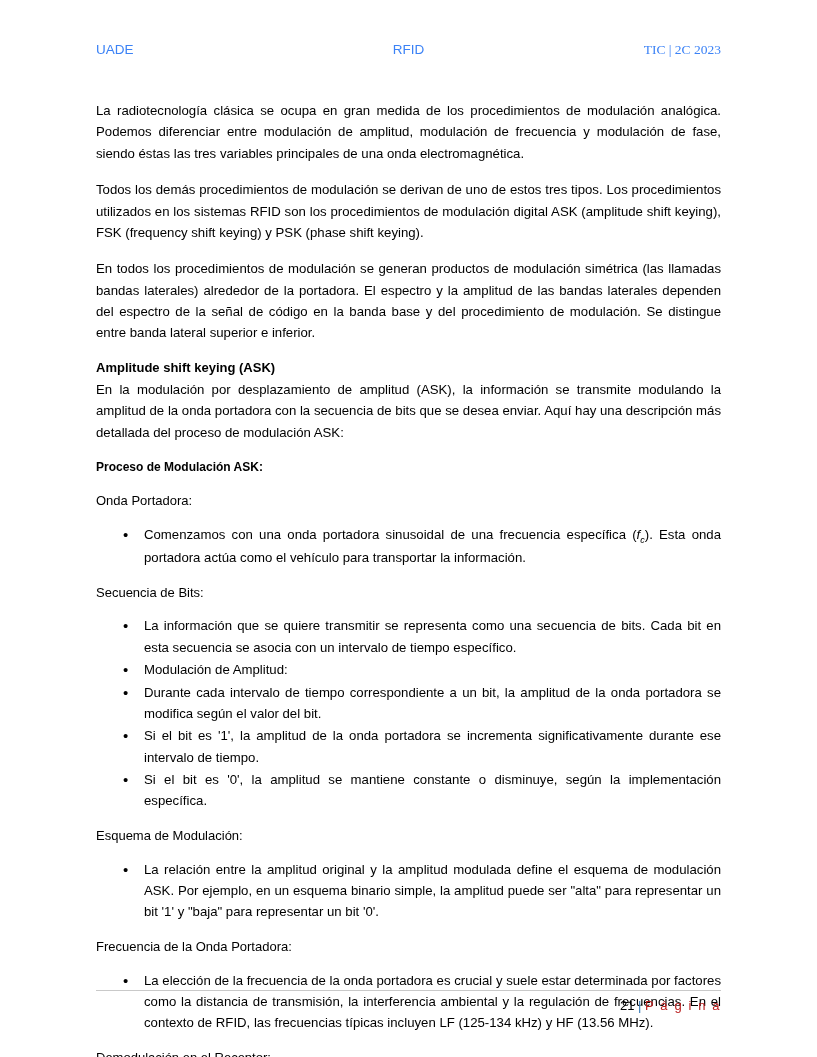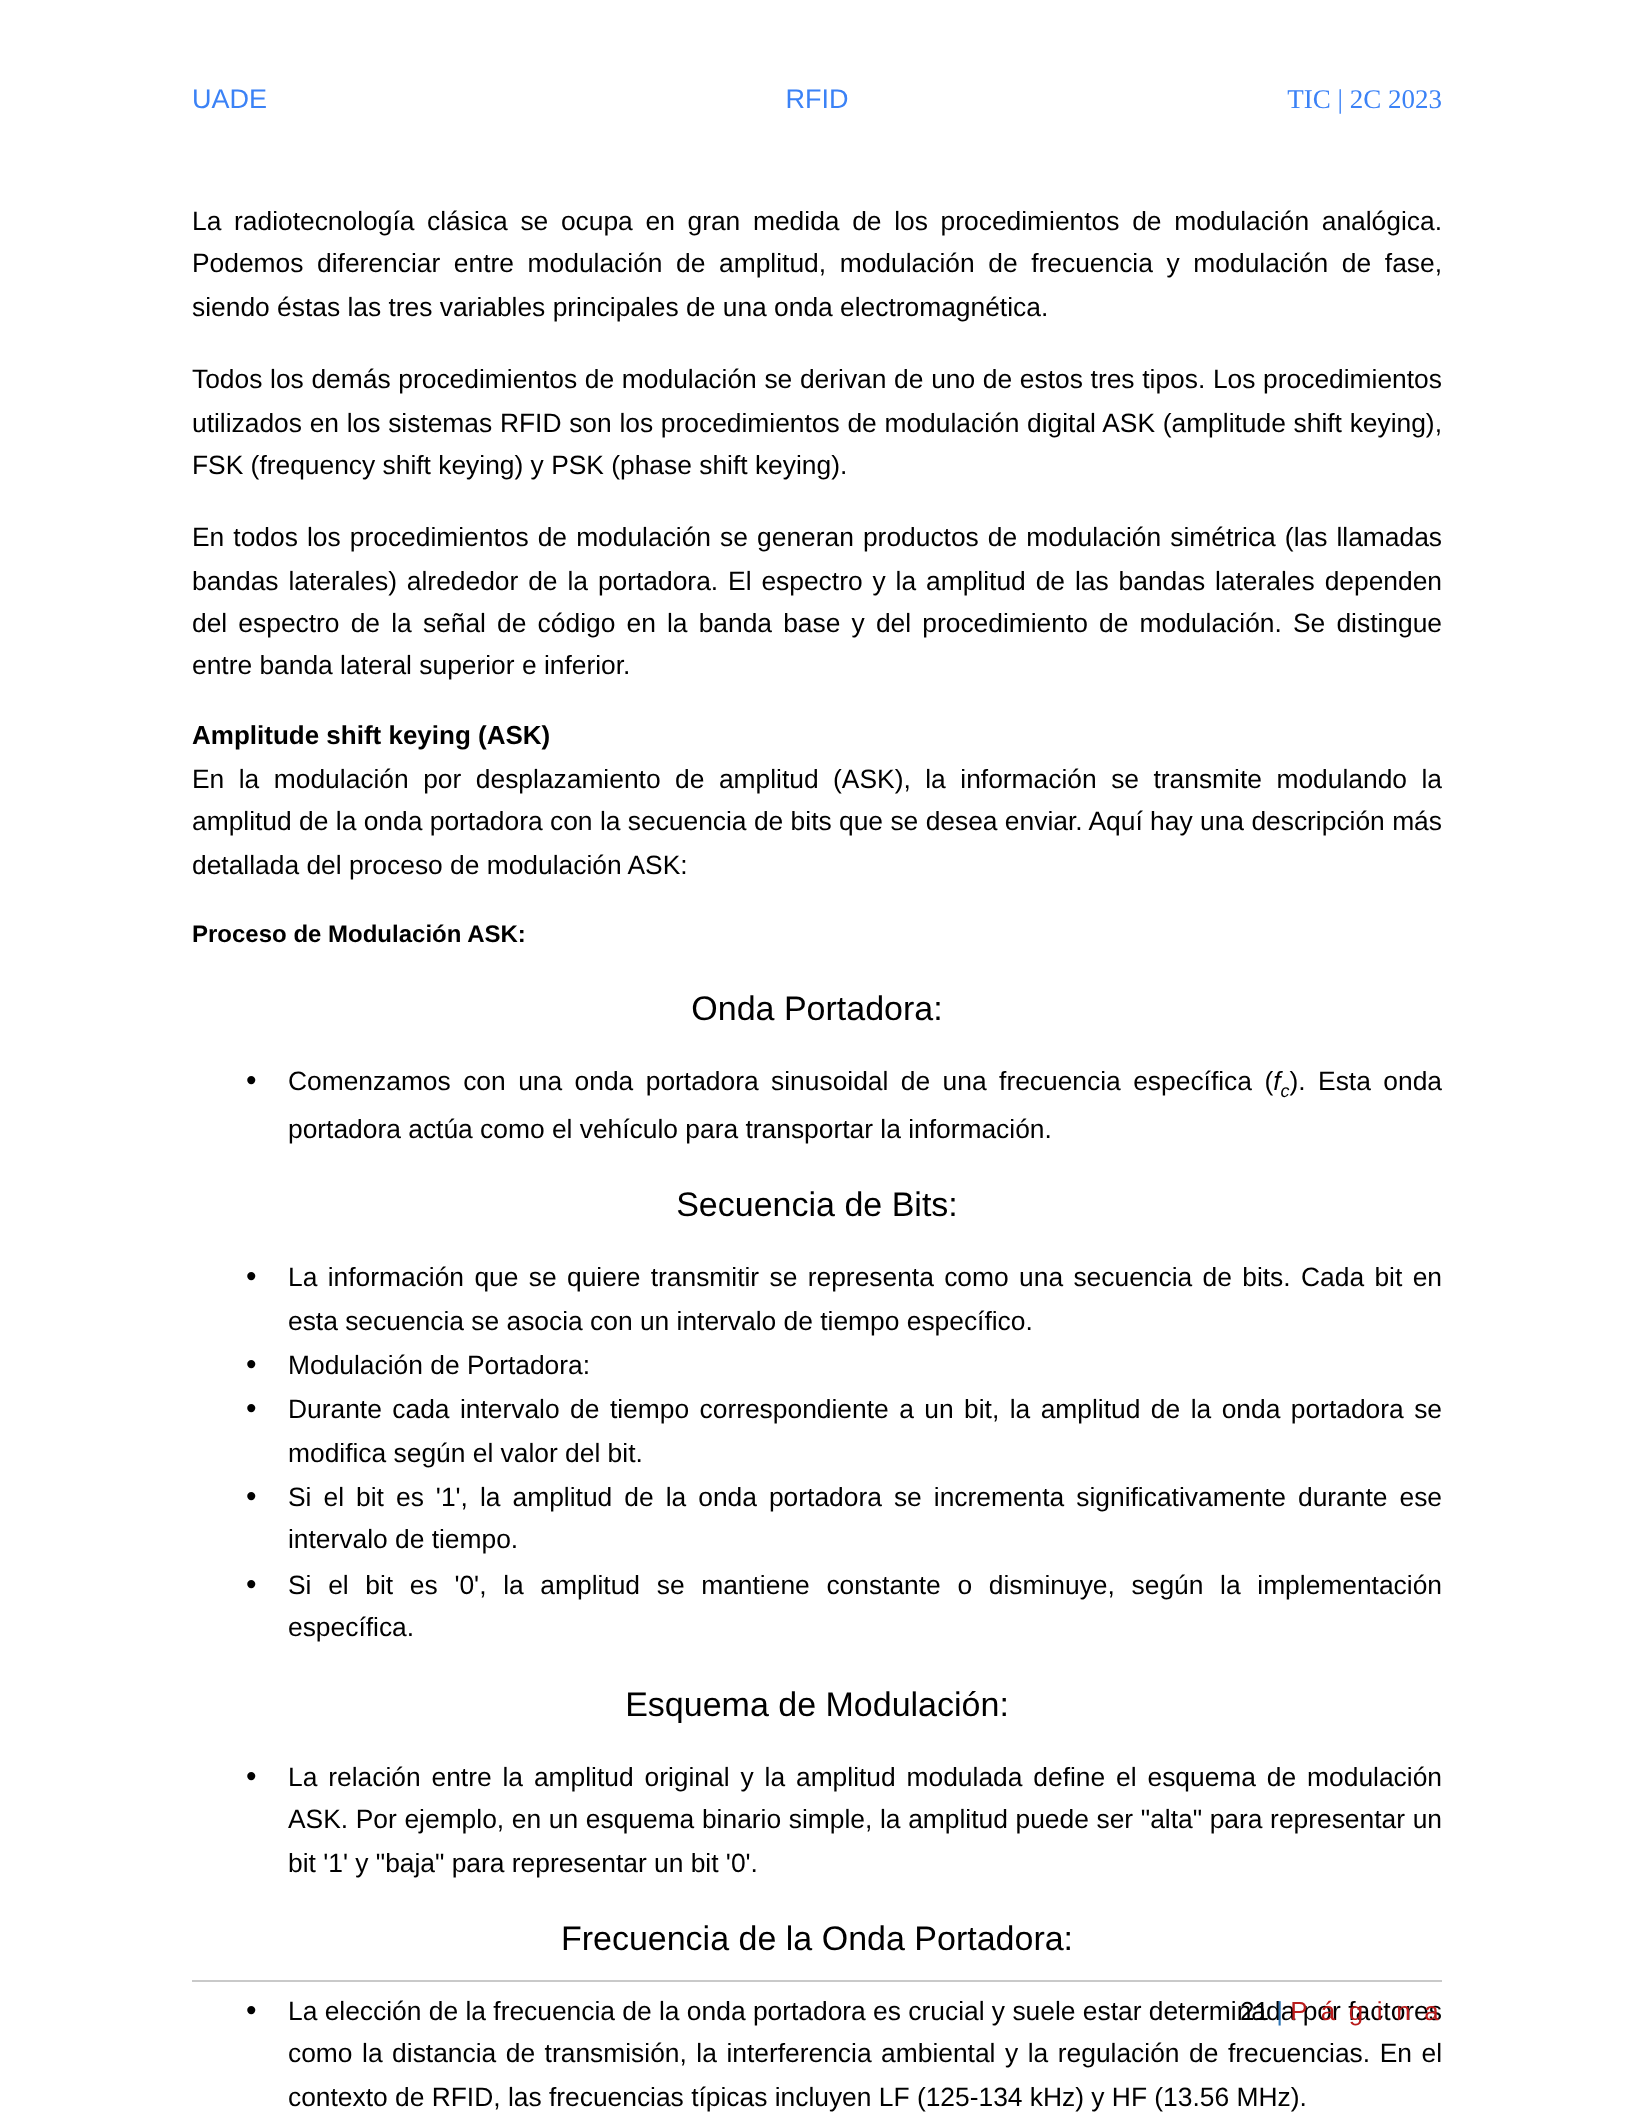--- a/index.html
+++ b/index.html
@@ -50,24 +50,23 @@
     margin: 8px 0 2px 0;
     line-height: 1.4;
   }
   .bold-lead {
     font-size: 12px;
     font-weight: bold;
     margin: 0 0 14px 0;
     line-height: 1.6;
   }
   .plain-line {
-    font-size: 17px;
+    font-size: 13px;
     margin: 0 0 12px 0;
     line-height: 1.6;
-    text-align: center;
   }
   ul.bullets {
     margin: 0 0 14px 0;
     padding-left: 48px;
     list-style: none;
   }
   ul.bullets li {
     position: relative;
     font-size: 13.2px;
     line-height: 1.62;
@@ -140,21 +139,21 @@
   <p class="plain-line">Onda Portadora:</p>
 
   <ul class="bullets">
     <li><span>Comenzamos con una onda portadora sinusoidal de una frecuencia específica (</span><span class="italic-sub">f</span><sub class="small">c</sub><span>). Esta onda portadora actúa como el vehículo para transportar la información.</span></li>
   </ul>
 
   <p class="plain-line">Secuencia de Bits:</p>
 
   <ul class="bullets">
     <li>La información que se quiere transmitir se representa como una secuencia de bits. Cada bit en esta secuencia se asocia con un intervalo de tiempo específico.</li>
-    <li>Modulación de Portadora:</li>
+    <li>Modulación de Amplitud:</li>
     <li>Durante cada intervalo de tiempo correspondiente a un bit, la amplitud de la onda portadora se modifica según el valor del bit.</li>
     <li>Si el bit es '1', la amplitud de la onda portadora se incrementa significativamente durante ese intervalo de tiempo.</li>
     <li>Si el bit es '0', la amplitud se mantiene constante o disminuye, según la implementación específica.</li>
   </ul>
 
   <p class="plain-line">Esquema de Modulación:</p>
 
   <ul class="bullets">
     <li>La relación entre la amplitud original y la amplitud modulada define el esquema de modulación ASK. Por ejemplo, en un esquema binario simple, la amplitud puede ser "alta" para representar un bit '1' y "baja" para representar un bit '0'.</li>
   </ul>

